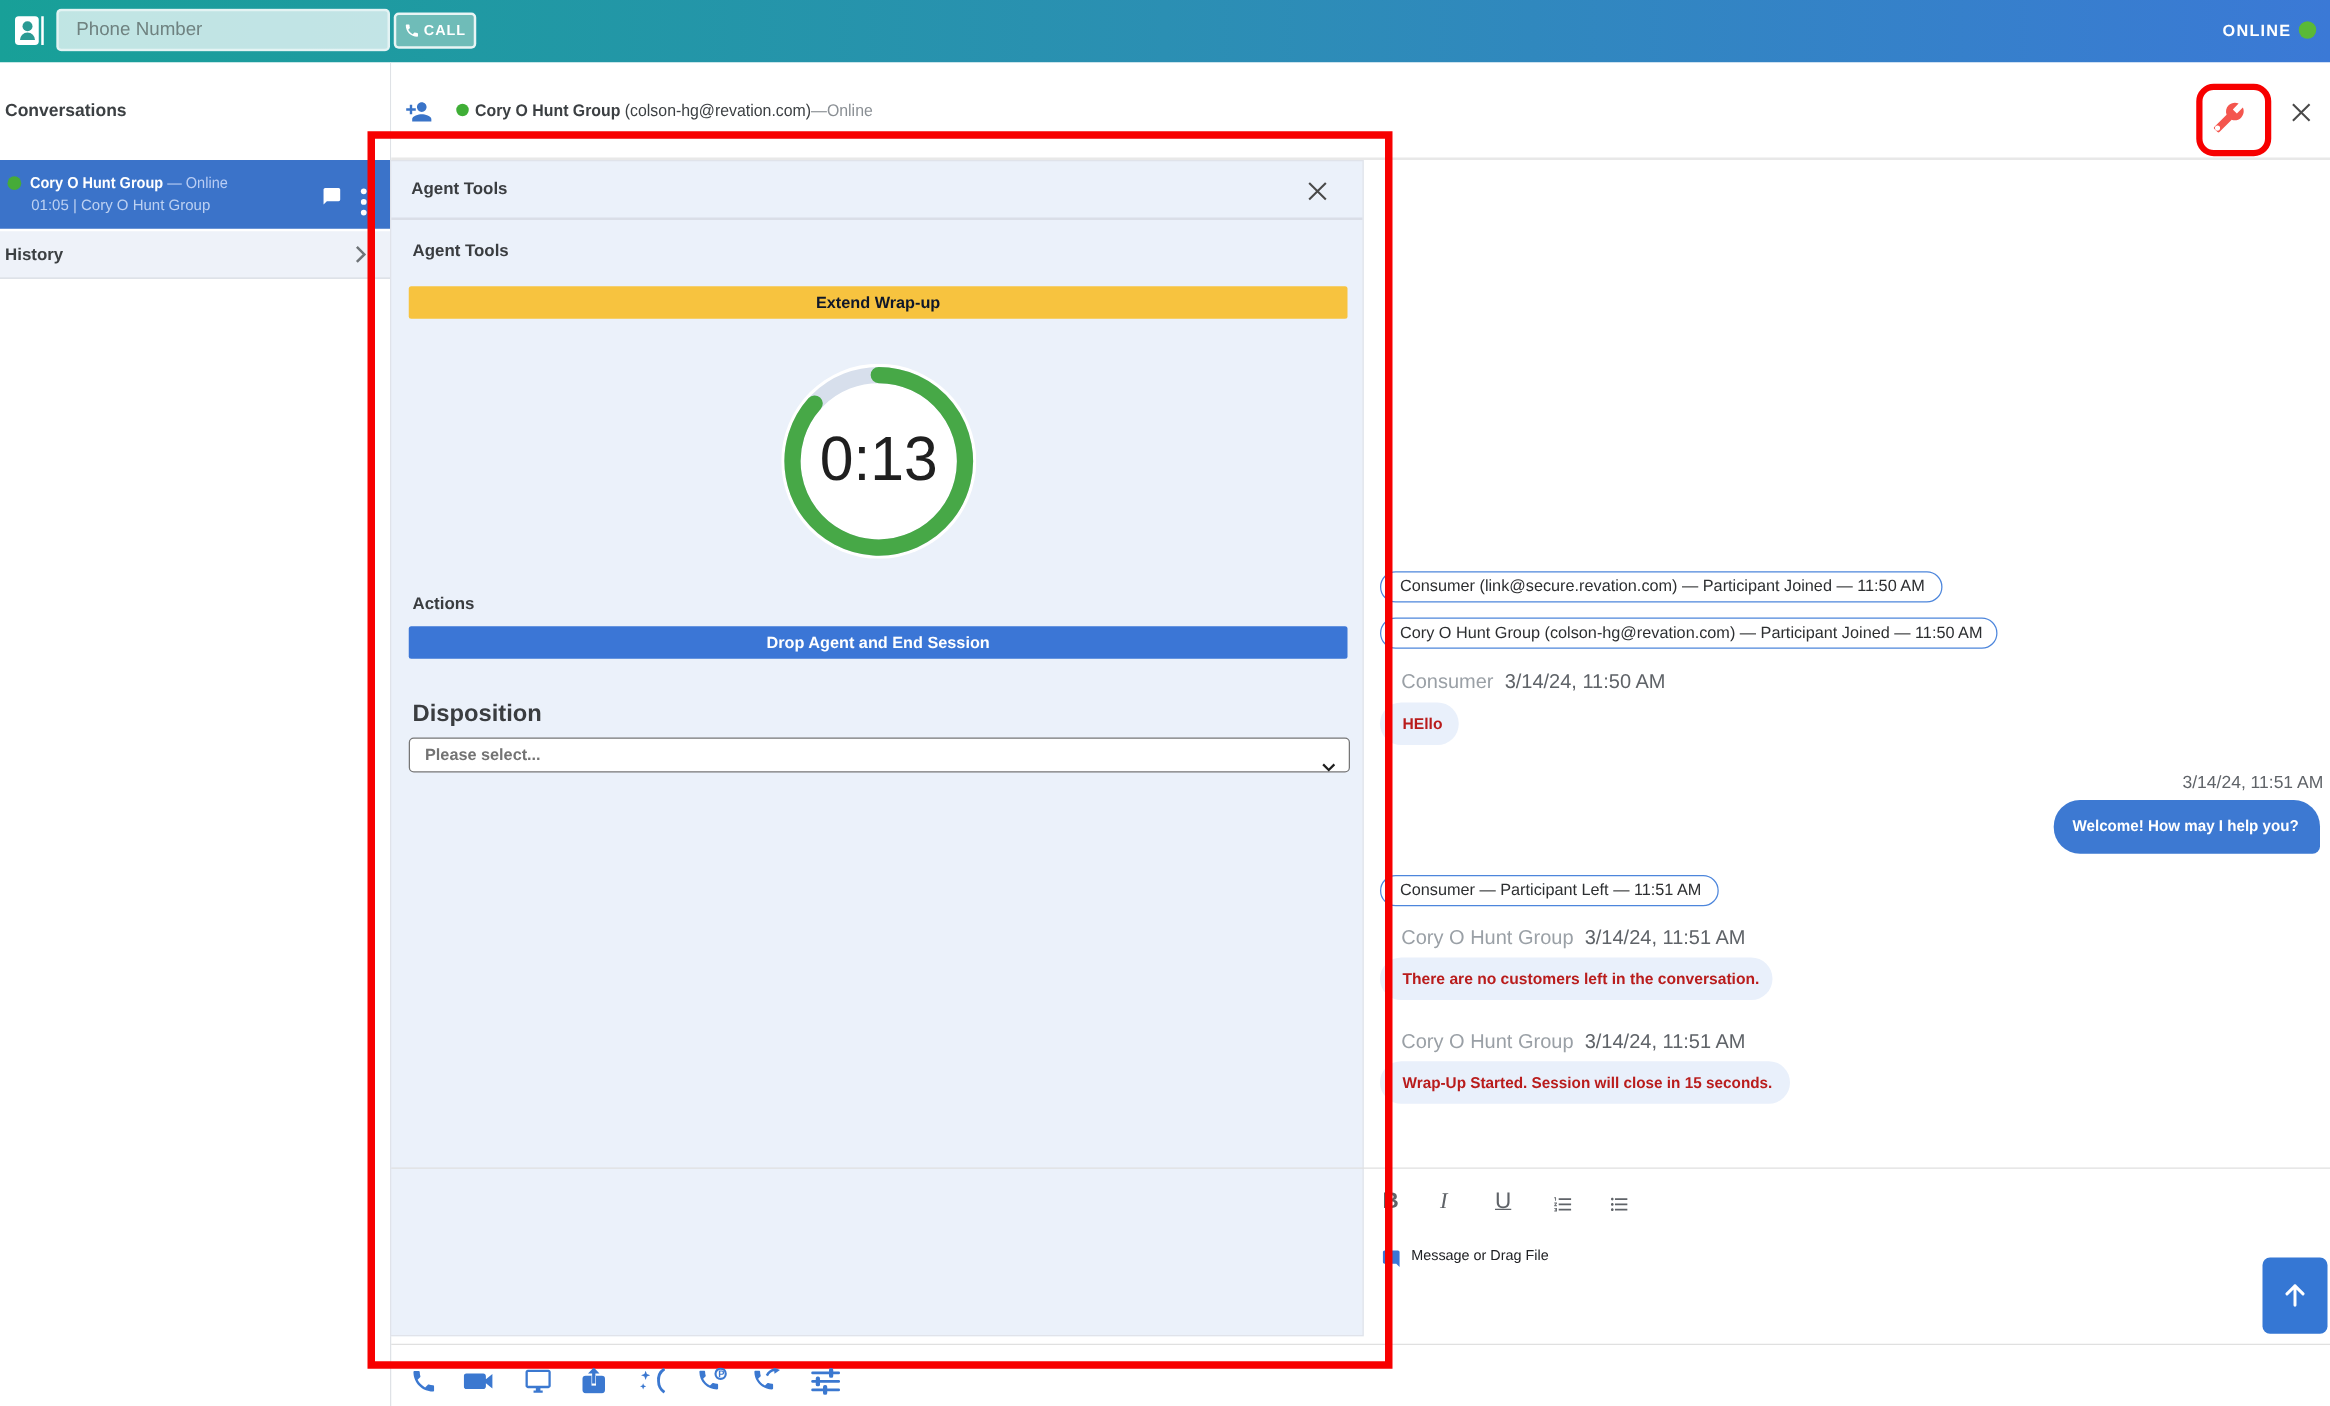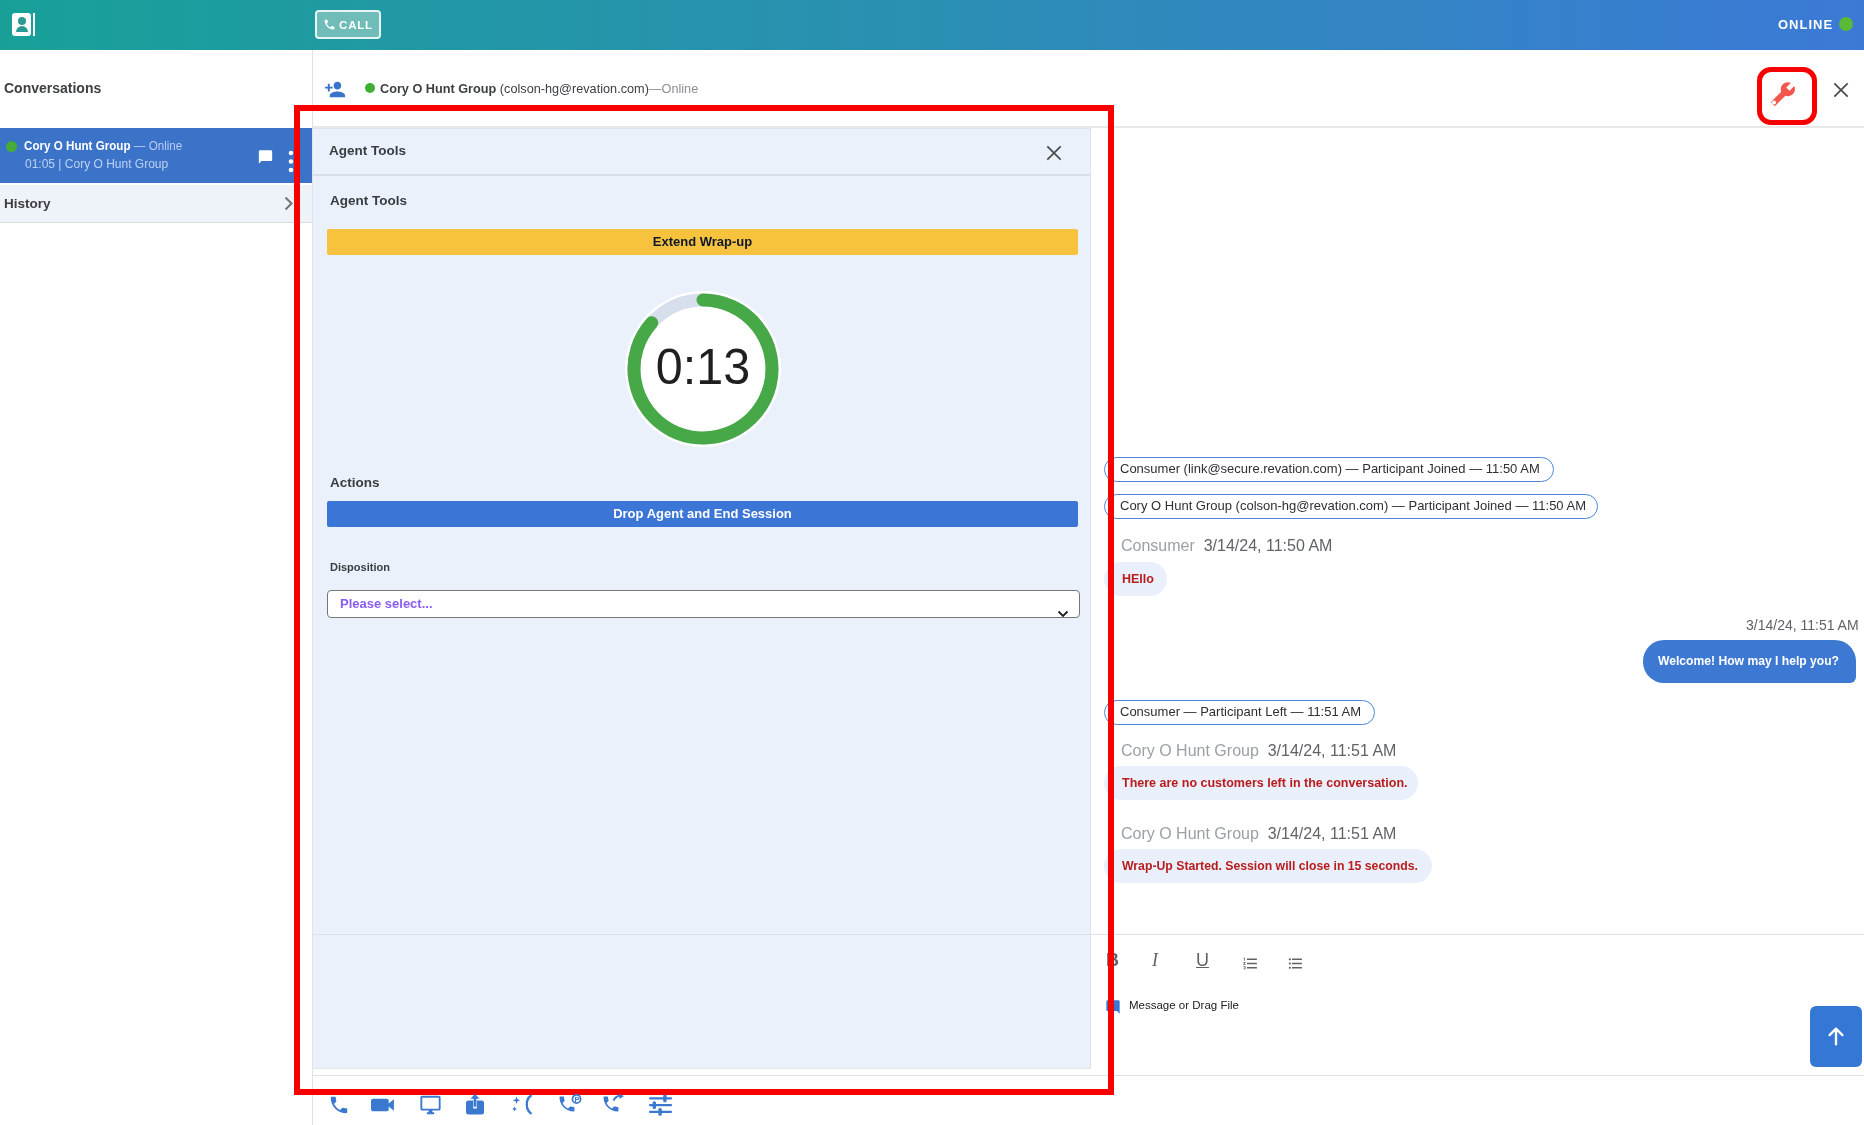--- a/index.html
+++ b/index.html
@@ -56,24 +56,24 @@
   #ybtn { position:absolute; left:14px; top:100px; width:751px; height:26px;
     background:#f7c33f; border-radius:2px; text-align:center; line-height:26px;
     font-size:13px; font-weight:bold; color:#0f172a; }
   #timerwrap { position:absolute; left:312px; top:162px; }
   #timetext { position:absolute; left:312px; top:209px; width:156px; text-align:center;
     font-size:50px; color:#1f1f1f; transform:scaleX(.97); }
   #actions { position:absolute; left:17px; top:346px; font-size:13.5px; font-weight:bold; color:#3a3d40; }
   #bbtn { position:absolute; left:14px; top:372px; width:751px; height:26px;
     background:#3b76d6; border-radius:2px; text-align:center; line-height:26px;
     font-size:13px; font-weight:bold; color:#fff; }
-  #disp { position:absolute; left:17px; top:432px; font-size:11px; font-weight:bold; color:#3a3d40; }
+  #disp { position:absolute; left:17px; top:432px; font-size:19px; font-weight:bold; color:#3a3d40; }
   #sel { position:absolute; left:14px; top:461px; width:753px; height:28px;
     background:#fff; border:1px solid #767676; border-radius:4px;
-    font-size:13px; font-weight:bold; color:#8b5cf6; line-height:26px; padding-left:12px; }
+    font-size:13px; font-weight:bold; color:#737373; line-height:26px; padding-left:12px; }
   #sel .chev { position:absolute; right:10px; top:10px; }
   
   .pill { position:absolute; background:#fff; border:1.5px solid #4d86dc; border-radius:13px;
     height:25px; line-height:22px; font-size:13px; color:#2d2f31; padding:0 0 0 15px; white-space:nowrap; }
   .pill span, .sx { display:inline-block; transform:scaleX(1); transform-origin:0 0; white-space:nowrap; }
   .meta { position:absolute; font-size:16px; white-space:nowrap; }
   .meta .n { color:#9aa0a6; }
   .meta .d { color:#5f6368; }
   .lbubble { position:absolute; background:#e9f0fb; border-radius:17px; font-size:12.5px; height:34px; line-height:34px;
     font-weight:bold; color:#b91c1c; padding:0 0 0 18px; white-space:nowrap; }
@@ -96,20 +96,21 @@
 </style>
 </head>
 <body>
 
 <div id="topbar">
   <div id="cicon">
       <div class="head"></div>
       <div class="body"></div>
     </div>
   <div id="cbar"></div>
+  <div id="phin">Phone Number</div>
   <div id="callbtn"><svg width="13" height="13" viewBox="0 0 24 24" fill="#fff">
         <path d="M6.62 10.79c1.44 2.83 3.76 5.14 6.59 6.59l2.2-2.2c.27-.27.67-.36 1.02-.24 1.12.37 2.33.57 3.57.57.55 0 1 .45 1 1V20c0 .55-.45 1-1 1-9.39 0-17-7.61-17-17 0-.55.45-1 1-1h3.5c.55 0 1 .45 1 1 0 1.25.2 2.45.57 3.57.11.35.03.74-.25 1.02l-2.2 2.2z"></path>
       </svg>CALL</div>
   <div id="online">ONLINE</div>
   <div id="odot"></div>
 </div>
 
 <div id="sidebar">
   <div id="convlabel">Conversations</div>
   <div id="convrow">

